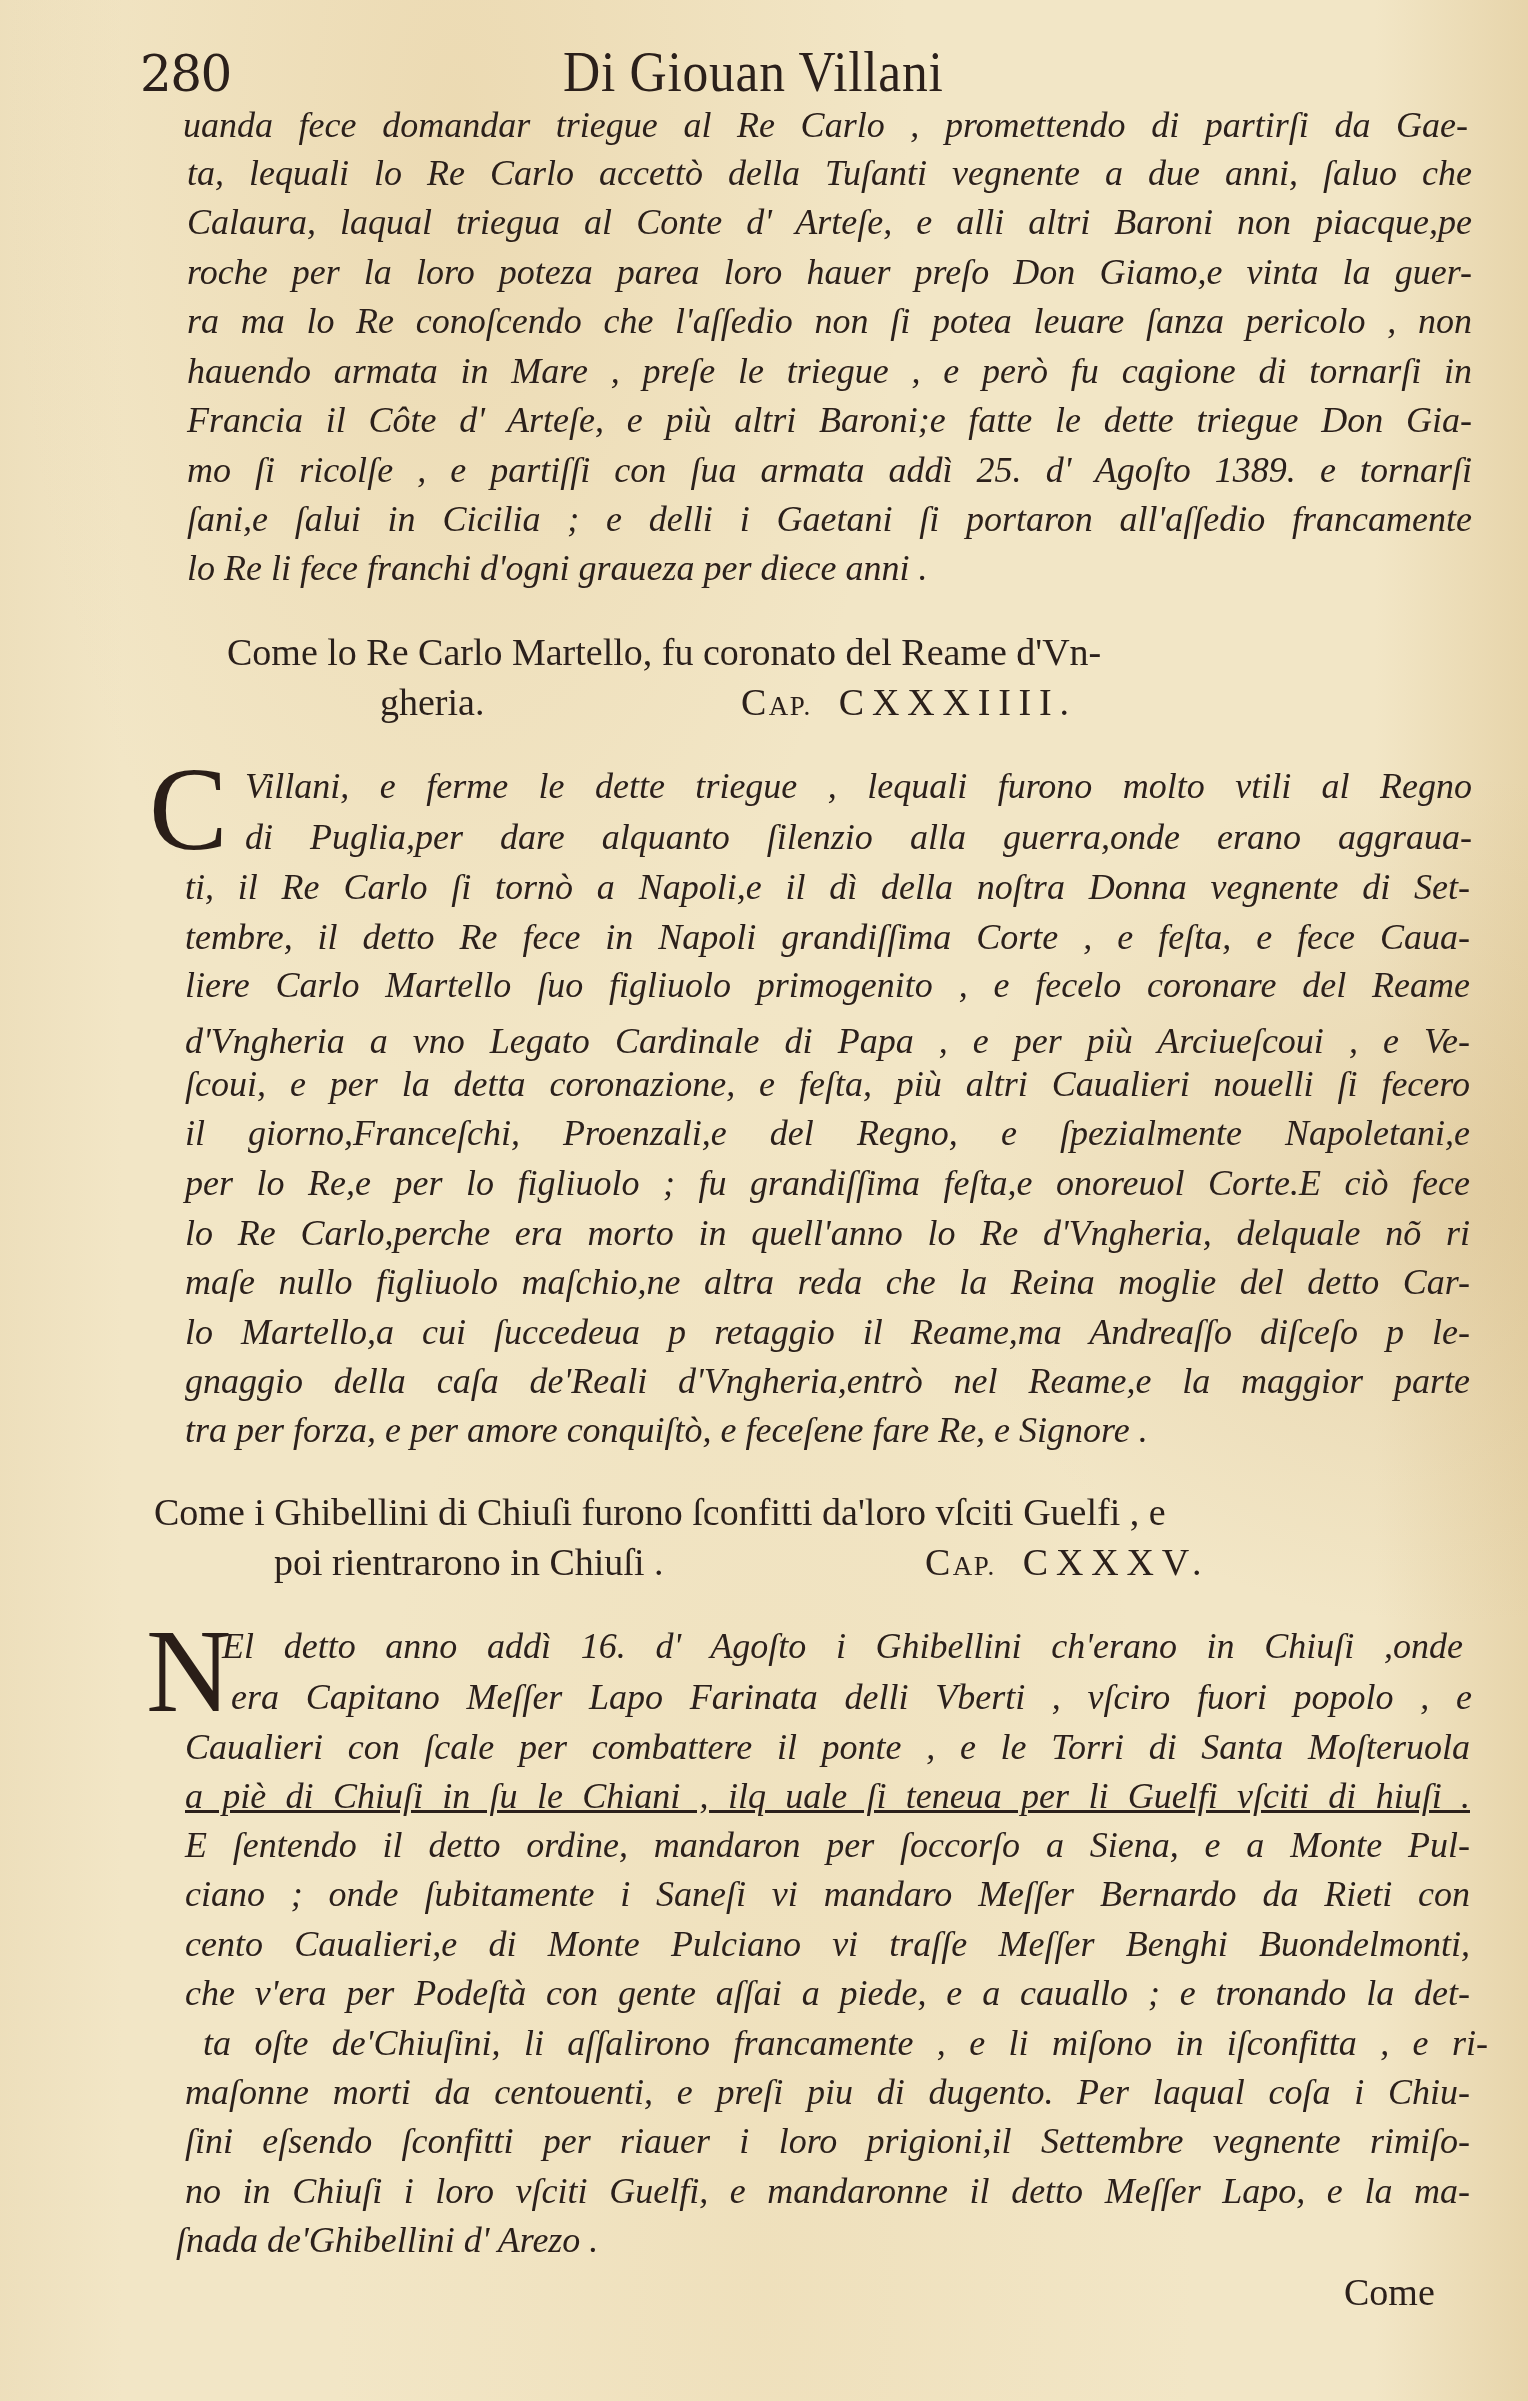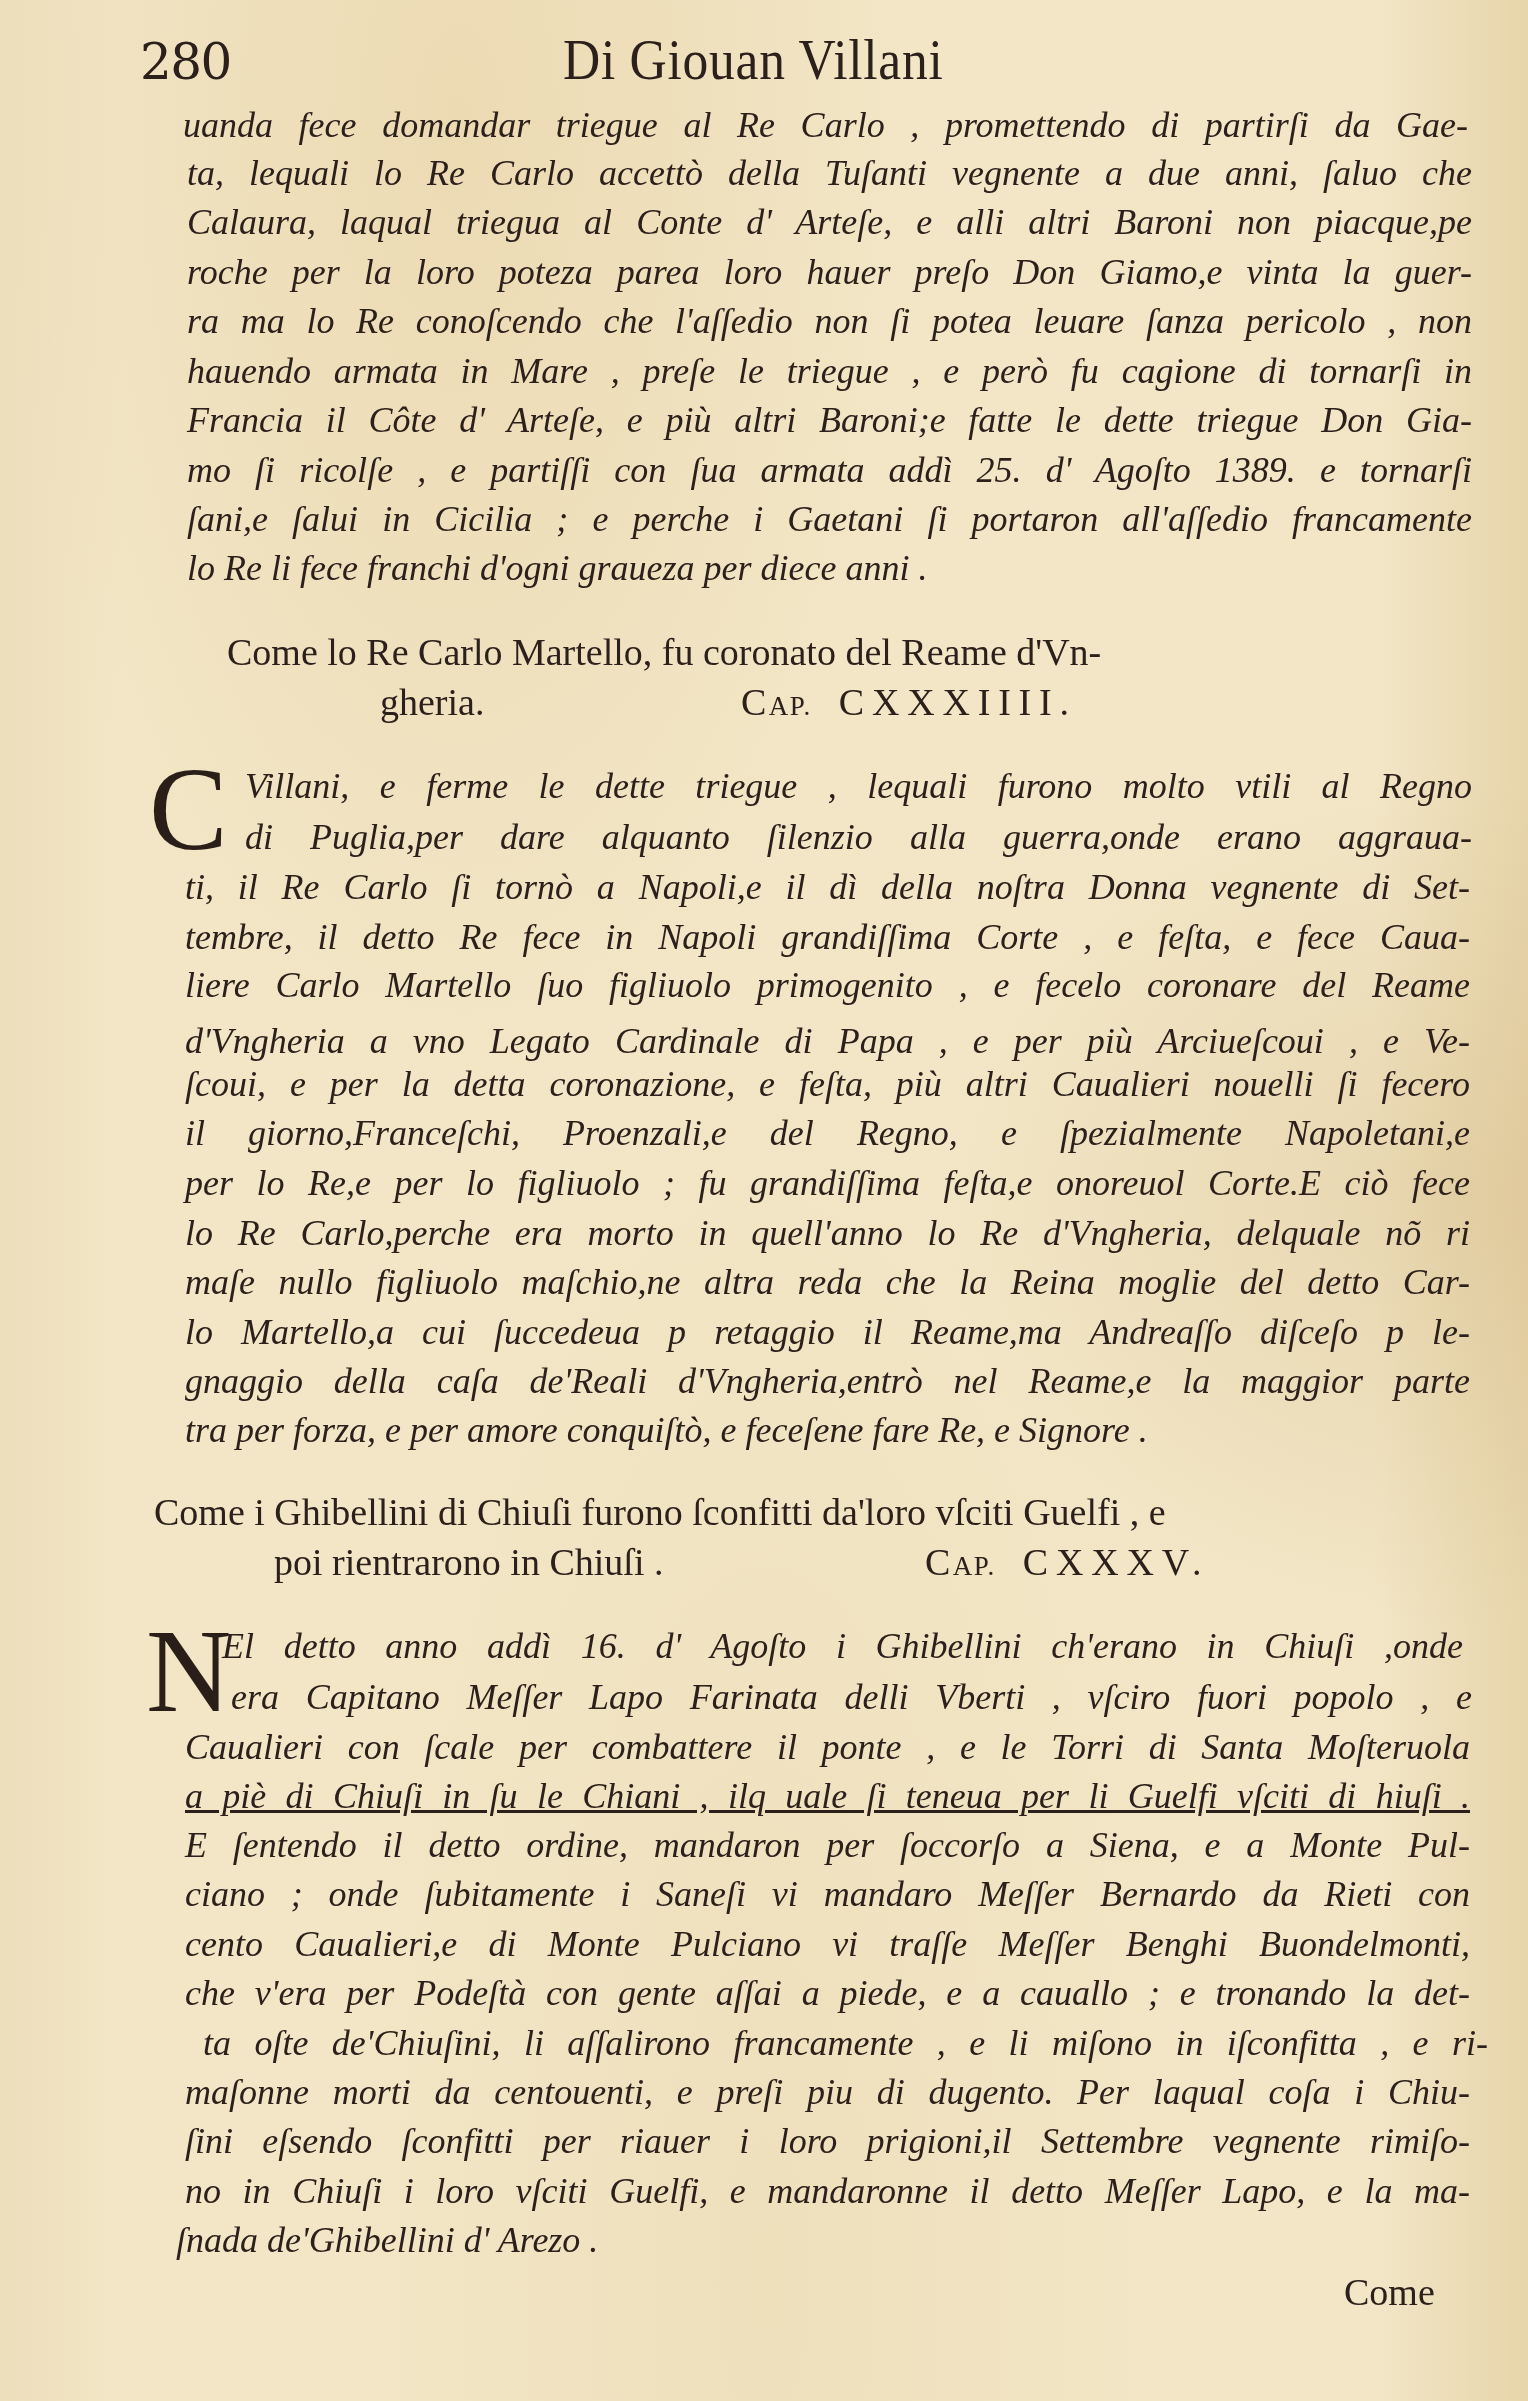--- a/index.html
+++ b/index.html
@@ -8,21 +8,21 @@
     background: #f2e6c6;
     background-image:
       radial-gradient(ellipse at 30% 5%, rgba(214,176,110,0.22), transparent 30%),
       radial-gradient(ellipse at 95% 50%, rgba(200,165,105,0.25), transparent 25%),
       radial-gradient(ellipse at 50% 95%, rgba(220,190,130,0.15), transparent 40%),
       linear-gradient(90deg, rgba(215,190,140,0.18) 0%, rgba(0,0,0,0) 8%, rgba(0,0,0,0) 90%, rgba(210,180,120,0.35) 100%);
     color: #2b201b;
     position: relative;
   }
   .page { position: absolute; left: 0; top: 0; width: 1528px; height: 2401px; }
-  .running-head { position: absolute; top: 22px; left: 0; width: 1528px; height: 71px; }
+  .running-head { position: absolute; top: 34px; left: 0; width: 1528px; height: 71px; }
   .folio {
     position: absolute; left: 140px; top: 4.7px;
     font-family: "DejaVu Serif", serif; font-size: 50px; line-height: 71px;
     letter-spacing: -1.6px;
   }
   .running-title {
     position: absolute; left: 563px; top: 3.1px;
     font-family: "Liberation Serif", serif; font-size: 56px; line-height: 71px;
     letter-spacing: 0.8px; transform: scaleX(0.92); transform-origin: left center;
   }
@@ -63,21 +63,21 @@
 
   <div>
     <div class="line" style="top:103px;left:183px;">uanda  fece domandar triegue al Re Carlo , promettendo di partirſi da Gae-</div>
     <div class="line" style="top:151px;left:187px;">ta, lequali lo Re Carlo  accettò della Tuſanti vegnente a due anni, ſaluo che</div>
     <div class="line" style="top:200px;left:187px;">Calaura, laqual triegua al Conte d' Arteſe, e alli altri Baroni non piacque,pe</div>
     <div class="line" style="top:250px;left:187px;">roche per la loro poteza parea loro hauer preſo Don Giamo,e vinta la guer-</div>
     <div class="line" style="top:299px;left:187px;">ra ma lo Re conoſcendo che l'aſſedio non ſi potea leuare ſanza pericolo , non</div>
     <div class="line" style="top:349px;left:187px;">hauendo armata in Mare ,  preſe le triegue , e però  fu cagione di tornarſi in</div>
     <div class="line" style="top:398px;left:187px;">Francia il Côte d' Arteſe, e più altri Baroni;e fatte le dette triegue Don Gia-</div>
     <div class="line" style="top:448px;left:187px;">mo ſi ricolſe , e  partiſſi con ſua armata addì 25. d' Agoſto 1389. e tornarſi</div>
-    <div class="line" style="top:497px;left:187px;">ſani,e ſalui in Cicilia ; e perche i Gaetani ſi portaron all'aſſedio francamente</div>
+    <div class="line" style="top:497px;left:187px;">ſani,e ſalui in Cicilia ; e delli i Gaetani ſi portaron all'aſſedio francamente</div>
     <div class="line last" style="top:546px;left:187px;">lo Re li fece franchi d'ogni graueza per diece anni .</div>
   </div>
 
   <div>
     <div class="heading" style="top:629px;left:227px;">Come lo Re  Carlo Martello, fu coronato del Reame  d'Vn-</div>
     <div class="heading" style="top:679px;left:380px;">gheria.</div>
     <div class="heading" style="top:679px;left:741px;">
       <span class="cap-label">C</span><span class="cap-small">AP.</span><span class="cap-num">CXXXIIII.</span>
     </div>
   </div>

